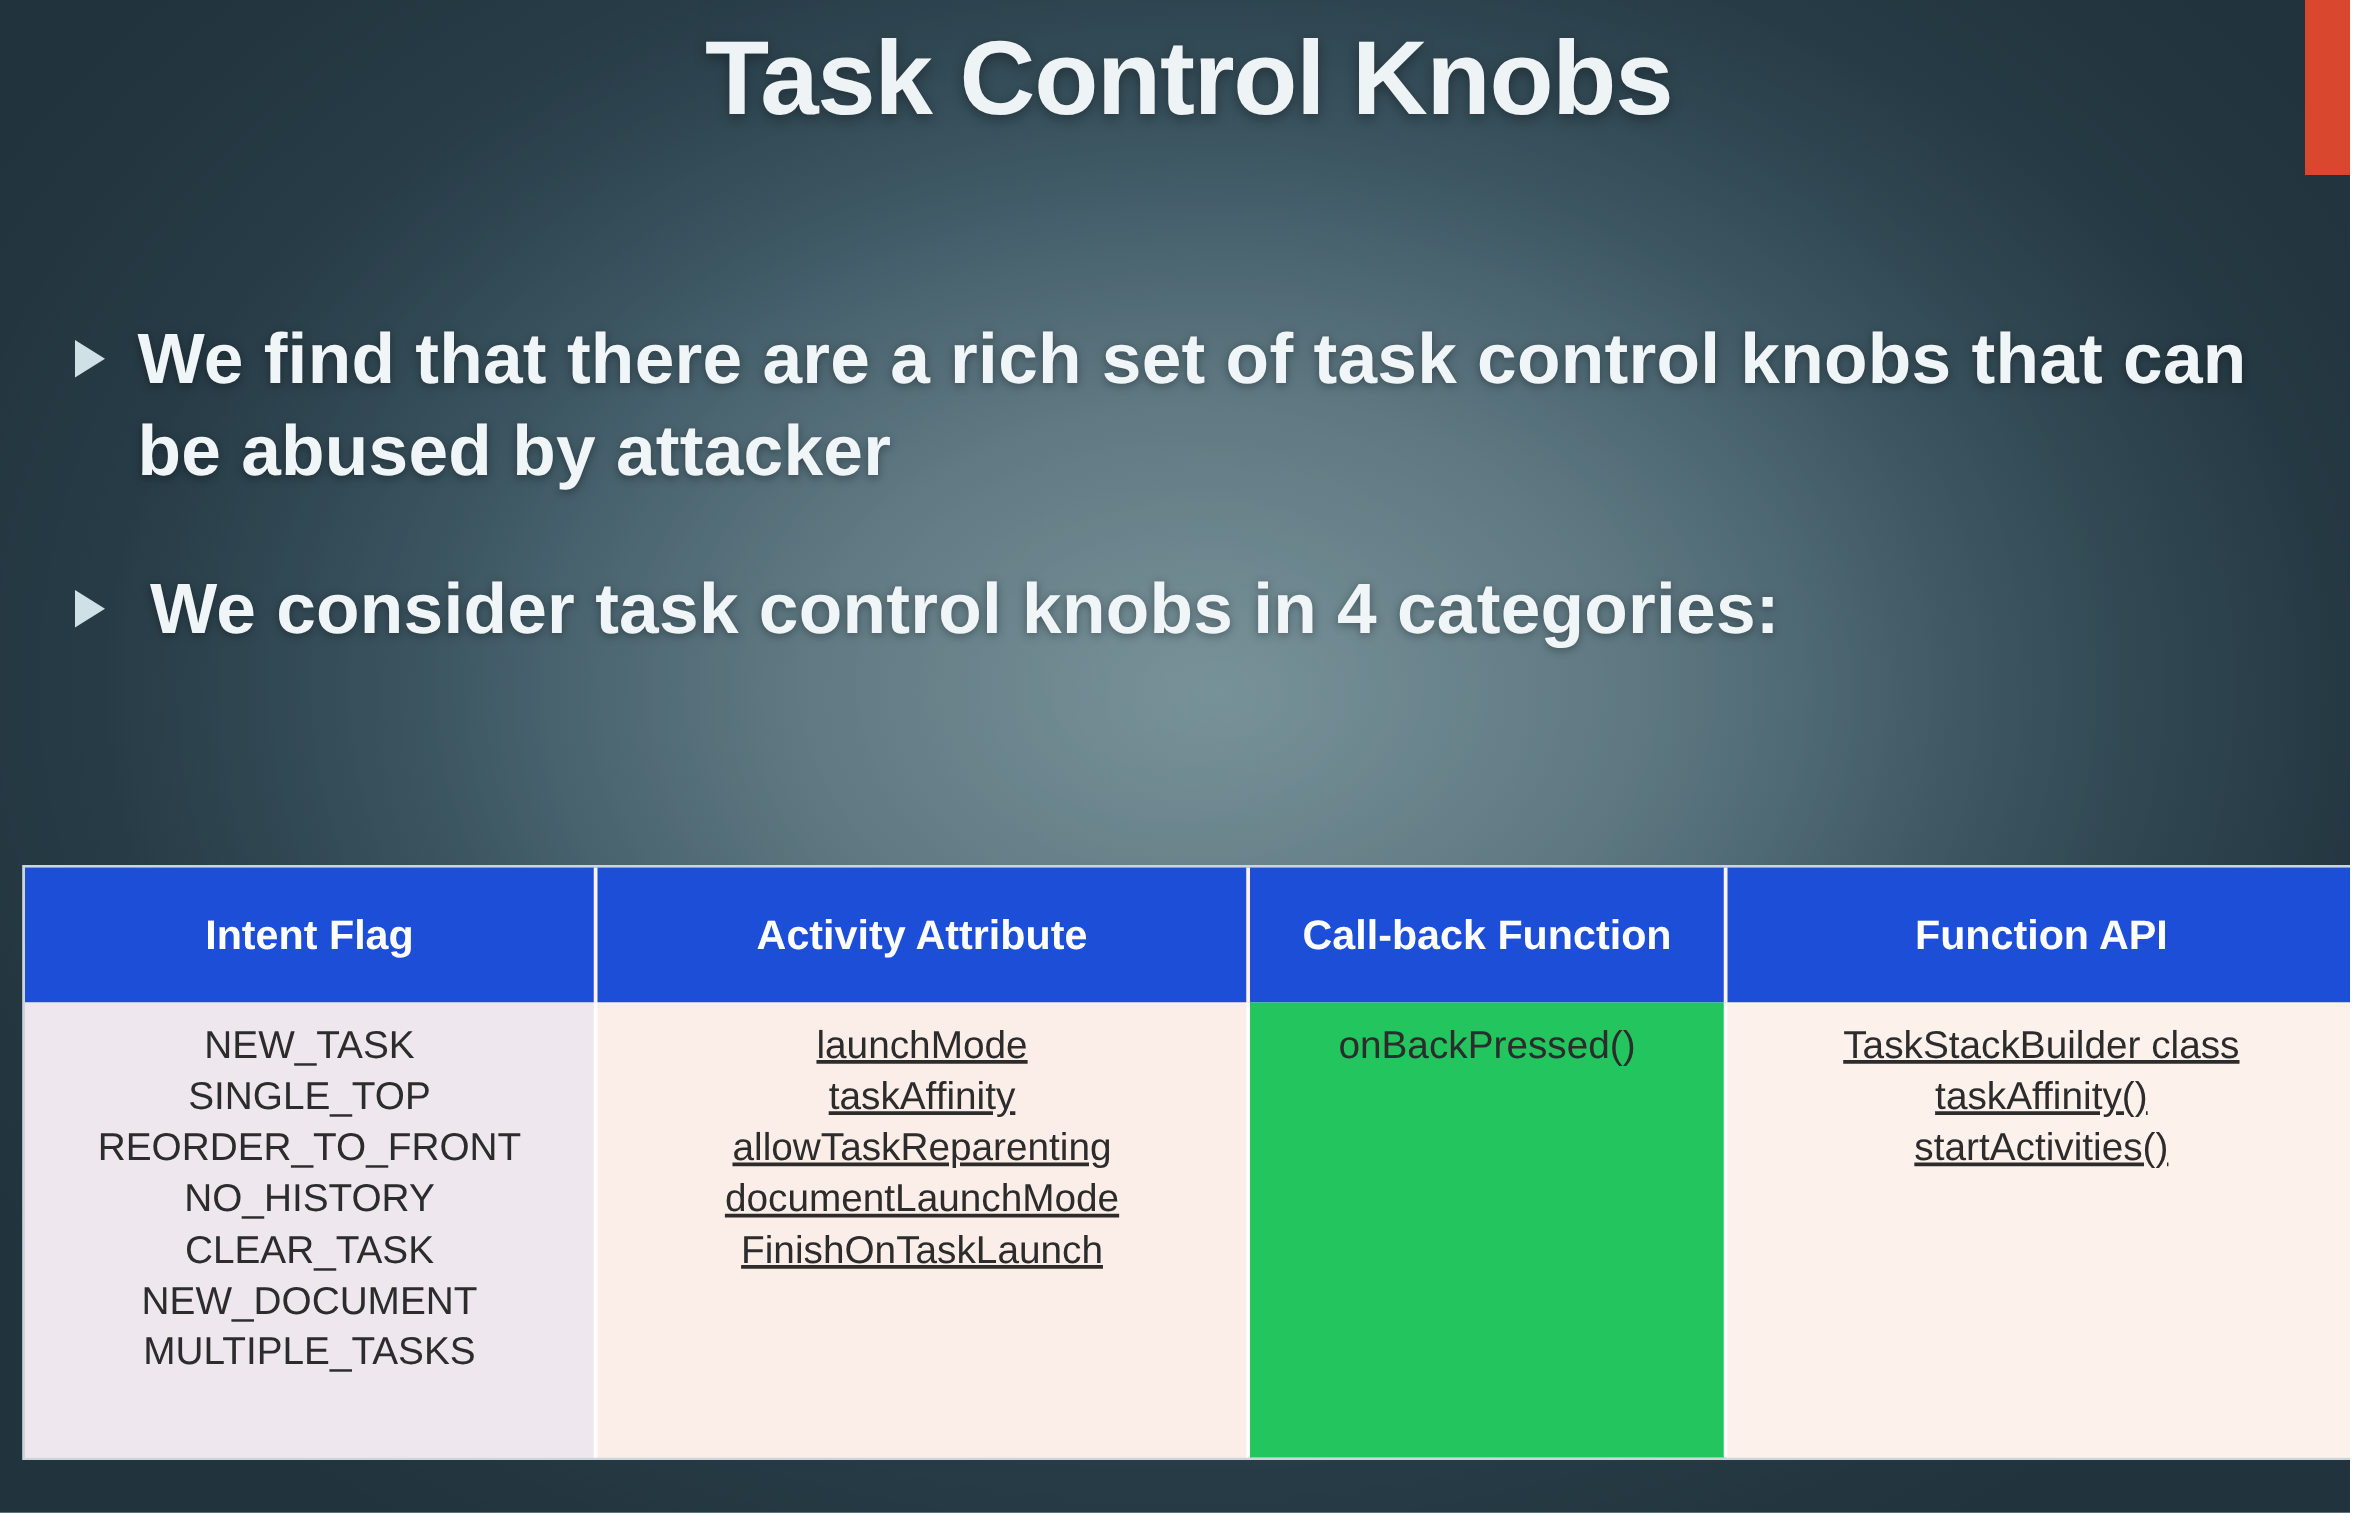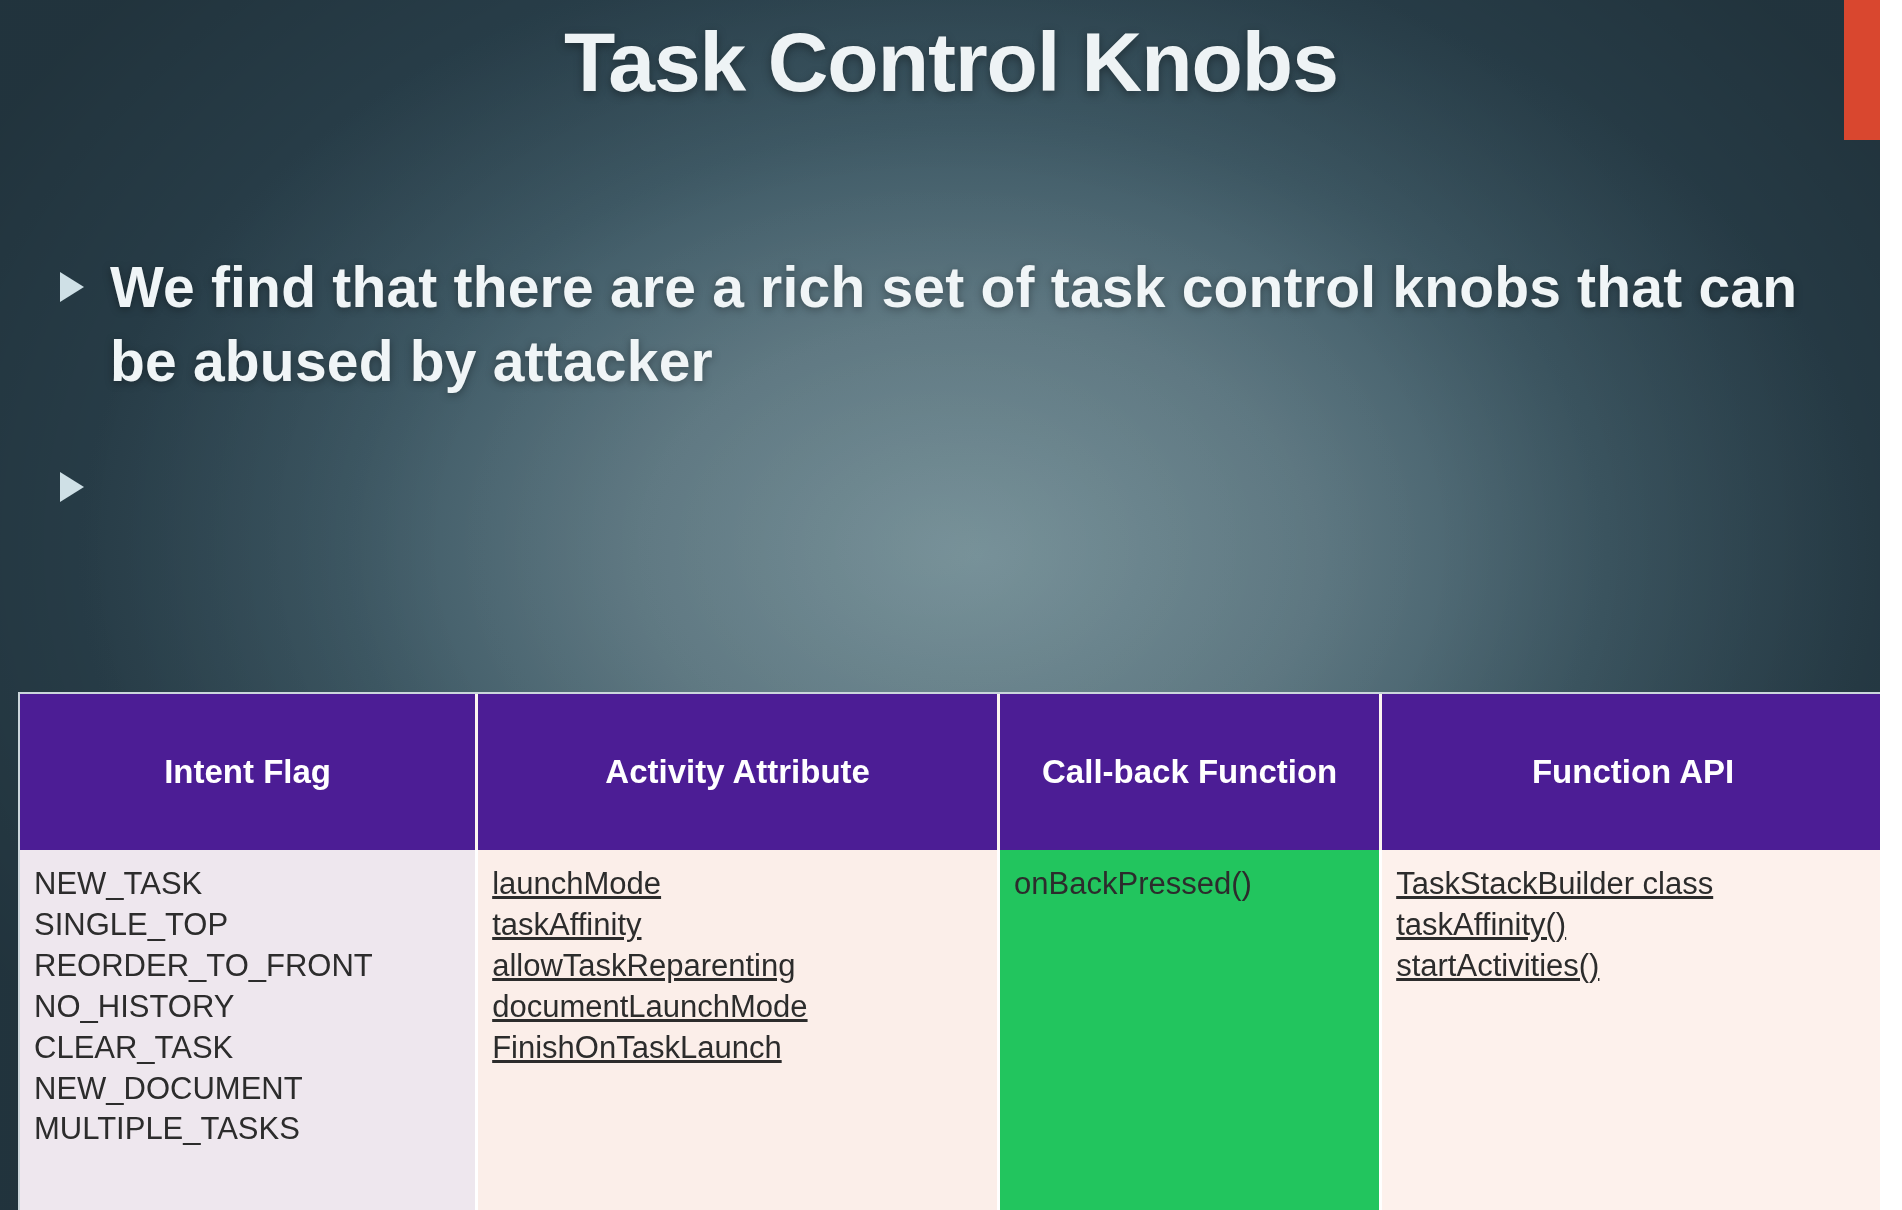--- a/index.html
+++ b/index.html
@@ -96,26 +96,26 @@
     background: #fdf4f1;
     z-index: 2;
     box-sizing: border-box;
   }
   table.knobs {
     width: 100%;
     border-collapse: collapse;
     table-layout: fixed;
   }
   table.knobs th {
-    background: #4c1d95;
+    background: #1d4ed8;
     color: #ffffff;
     font-size: 33px;
     font-weight: bold;
     text-align: center;
-    padding: 32px 8px;
+    padding: 8px 8px;
     border-right: 3px solid #fdf4f1;
     line-height: 1.12;
     height: 92px;
     vertical-align: middle;
   }
   table.knobs th:last-child { border-right: none; }
   table.knobs td {
     vertical-align: top;
     padding: 14px 14px 20px 14px;
     font-size: 31px;
@@ -128,38 +128,39 @@
   .col1 { width: 24.5%; }
   .col2 { width: 28.0%; }
   .col3 { width: 20.5%; }
   .col4 { width: 27.0%; }
 
   td.c1 { background: #eee7ee; }
   td.c2 { background: #fbeee9; text-decoration: underline; }
   td.c3 { background: #22c55e; }
   td.c4 { background: #fdf1ec; }
 
-  .cell-list div { white-space: nowrap; }
+  .cell-list div { white-space: nowrap; text-align: center; }
 </style>
 </head>
 <body>
 
 <div class="slide">
 
   <div class="accent-bar"></div>
 
   <div class="title">Task Control Knobs</div>
 
   <div class="bullets">
     <div class="bullet first">
       <span class="marker"></span>
       <span class="btext">We find that there are a rich set of task control knobs that can be abused by attacker</span>
     </div>
     <div class="bullet second">
       <span class="marker"></span>
+      <span class="btext">We consider task control knobs in 4 categories:</span>
     </div>
   </div>
 
   <div class="table-wrap">
     <table class="knobs">
       <colgroup>
         <col class="col1">
           <col class="col2">
           <col class="col3">
           <col class="col4">

